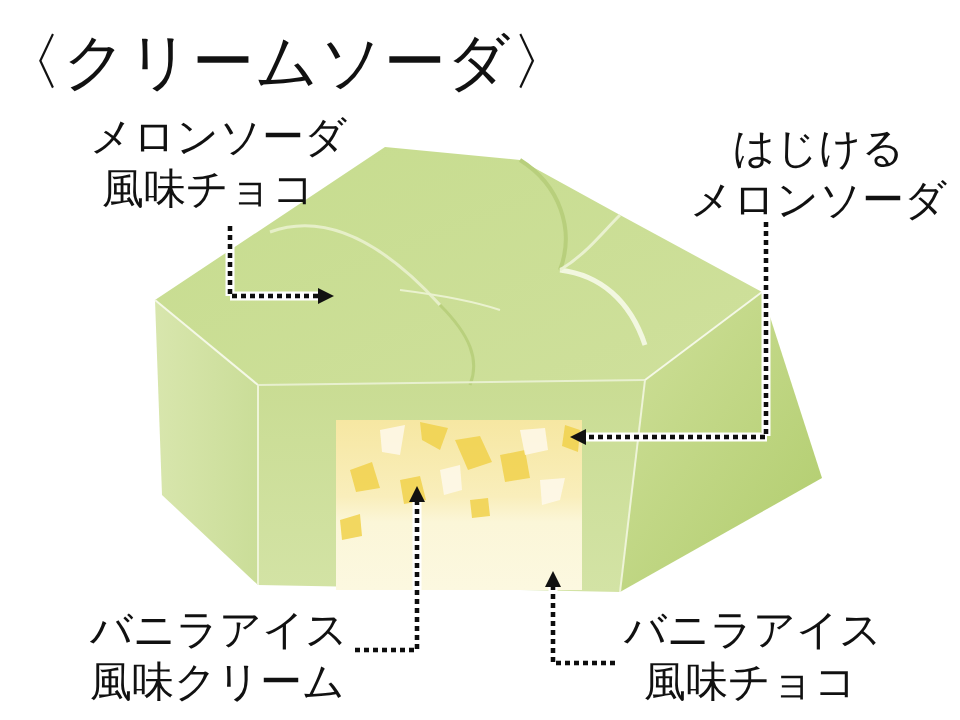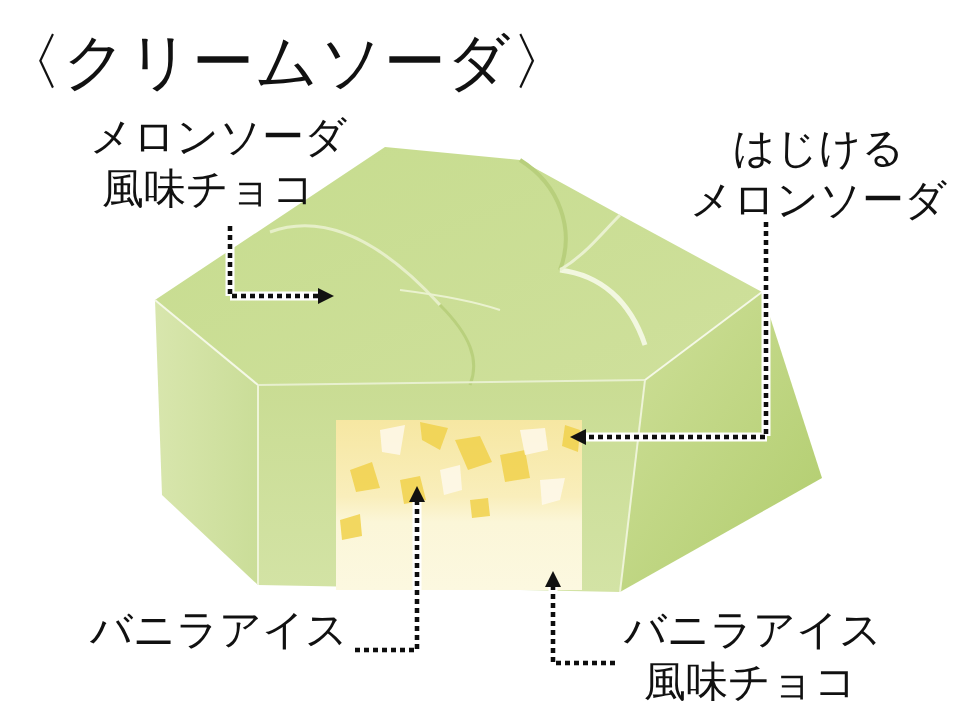--- a/index.html
+++ b/index.html
@@ -118,17 +118,18 @@
 <div class="label" id="lbl-melon">
   <span>メロンソーダ</span>
   <span>風味チョコ</span>
 </div>
 <div class="label" id="lbl-candy">
   <span>はじける</span>
   <span>メロンソーダ</span>
 </div>
 <div class="label" id="lbl-vcream">
   <span>バニラアイス</span>
+  <span>風味クリーム</span>
 </div>
 <div class="label" id="lbl-vchoco">
   <span>バニラアイス</span>
   <span>風味チョコ</span>
 </div>
 
 </body></html>

